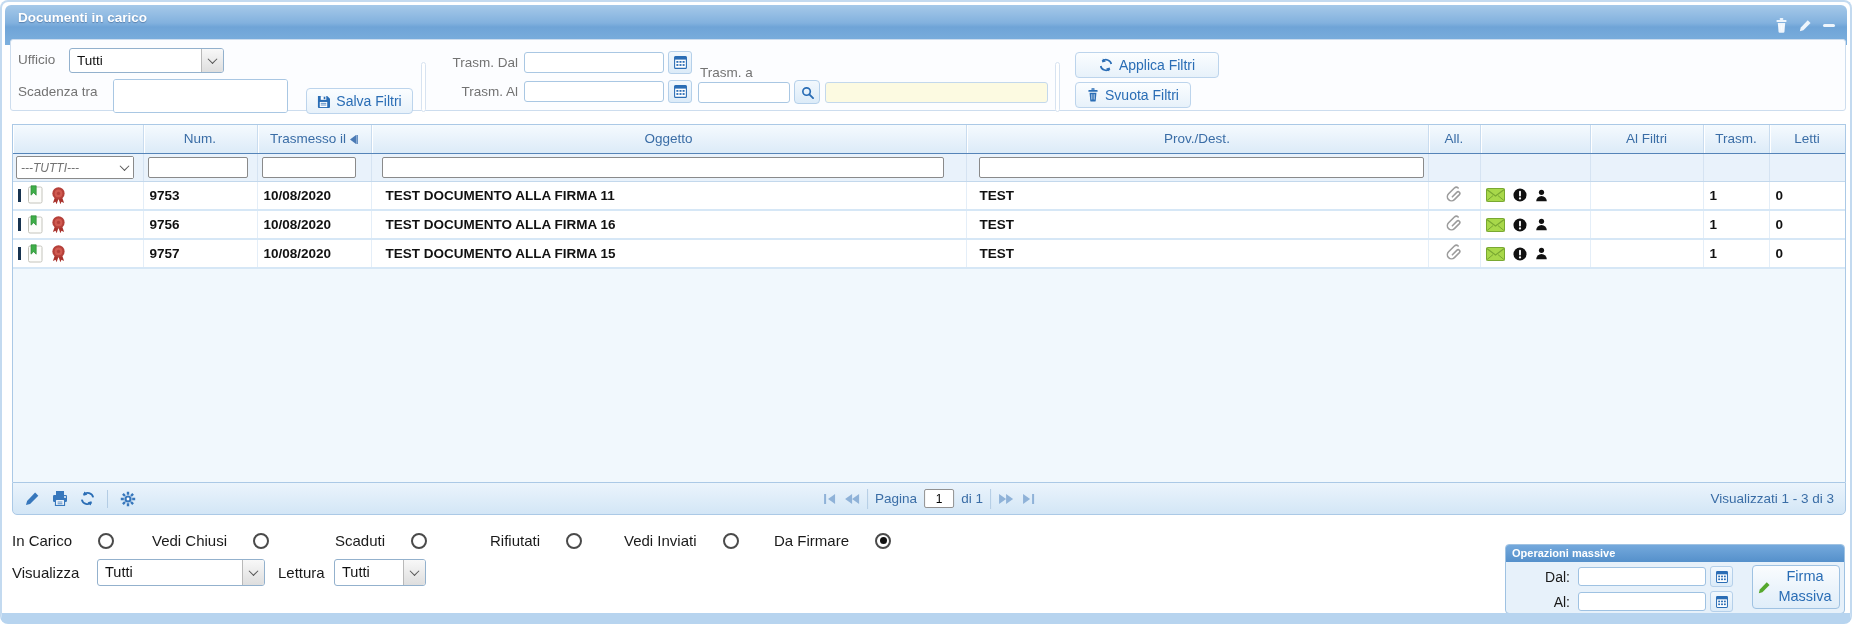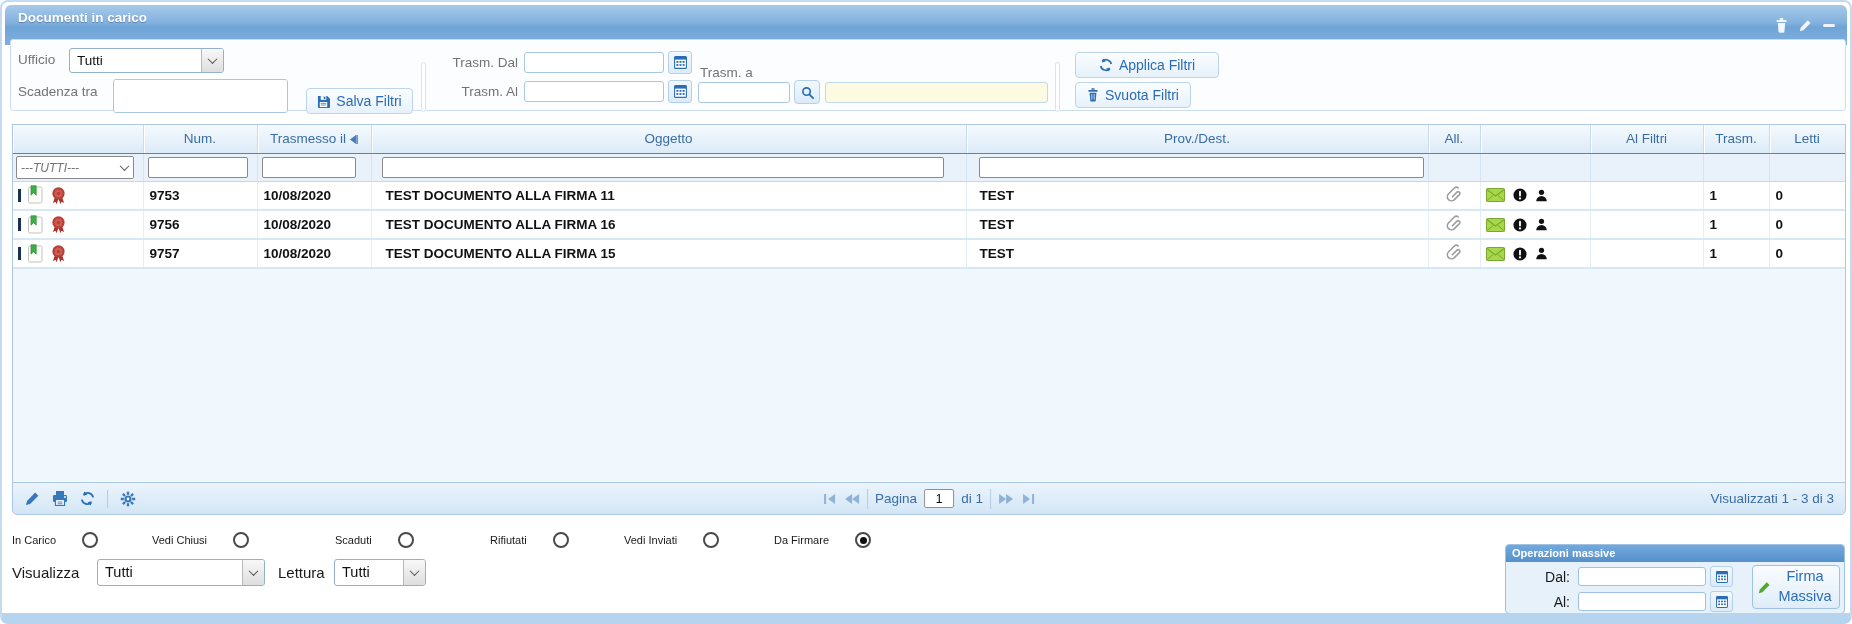--- a/index.html
+++ b/index.html
@@ -76,21 +76,21 @@
     background:linear-gradient(#ebf4fc,#d3e6f6); border:1px solid #abc9e6; border-radius:0 0 5px 5px;
   }
   .gf-left { position:absolute; left:12px; top:0; height:100%; display:flex; align-items:center; gap:12px; }
   .gf-div { width:1px; height:18px; background:#b3cce4; }
   .paging { position:absolute; left:50%; top:0; height:100%; transform:translateX(-50%); display:flex; align-items:center; gap:7px; color:#3a6da6; font-size:13.5px; white-space:nowrap; }
   .paging .gf-div { height:20px; }
   .page-input { width:30px; height:19px; border:1px solid #919191; border-radius:2px; text-align:center; font-size:12px; font-family:inherit; }
   .gf-right { position:absolute; right:11px; top:0; height:100%; display:flex; align-items:center; color:#3a6da6; font-size:13.5px; }
   .pg-btn { display:flex; align-items:center; cursor:pointer; }
   
-  .radio-item { position:absolute; top:530px; display:flex; align-items:center; gap:26px; font-size:11px; color:#1a1a1a; cursor:pointer; }
+  .radio-item { position:absolute; top:530px; display:flex; align-items:center; gap:26px; font-size:15px; color:#1a1a1a; cursor:pointer; }
   .radio-dot { width:16px; height:16px; border:2px solid #4a4a4a; border-radius:50%; background:#fff; position:relative; }
   .radio-dot.checked::after { content:""; position:absolute; left:2.5px; top:2.5px; width:7px; height:7px; border-radius:50%; background:#111; }
   .sel-label { position:absolute; font-size:15px; color:#1a1a1a; }
   
   .mass-panel { position:absolute; left:1503px; top:542px; width:340px; height:70px; background:#e7f1fa; border:1px solid #9fc2e2; border-radius:4px; }
   .mass-header { height:17px; background:linear-gradient(#74a9dc,#5590cb); color:#fff; font-weight:bold; font-size:11px; line-height:16px; padding-left:6px; border-radius:3px 3px 0 0; }
   .mass-label { position:absolute; font-size:14px; color:#1a1a1a; text-align:right; width:36px; }
   .mass-input { position:absolute; width:128px; height:19px; border:1px solid #9fc2e2; border-radius:3px; background:#fff; font-size:13px; padding:0 4px; font-family:inherit; }
   .firma-btn {
     position:absolute; left:246px; top:20px; width:88px; height:44px;

